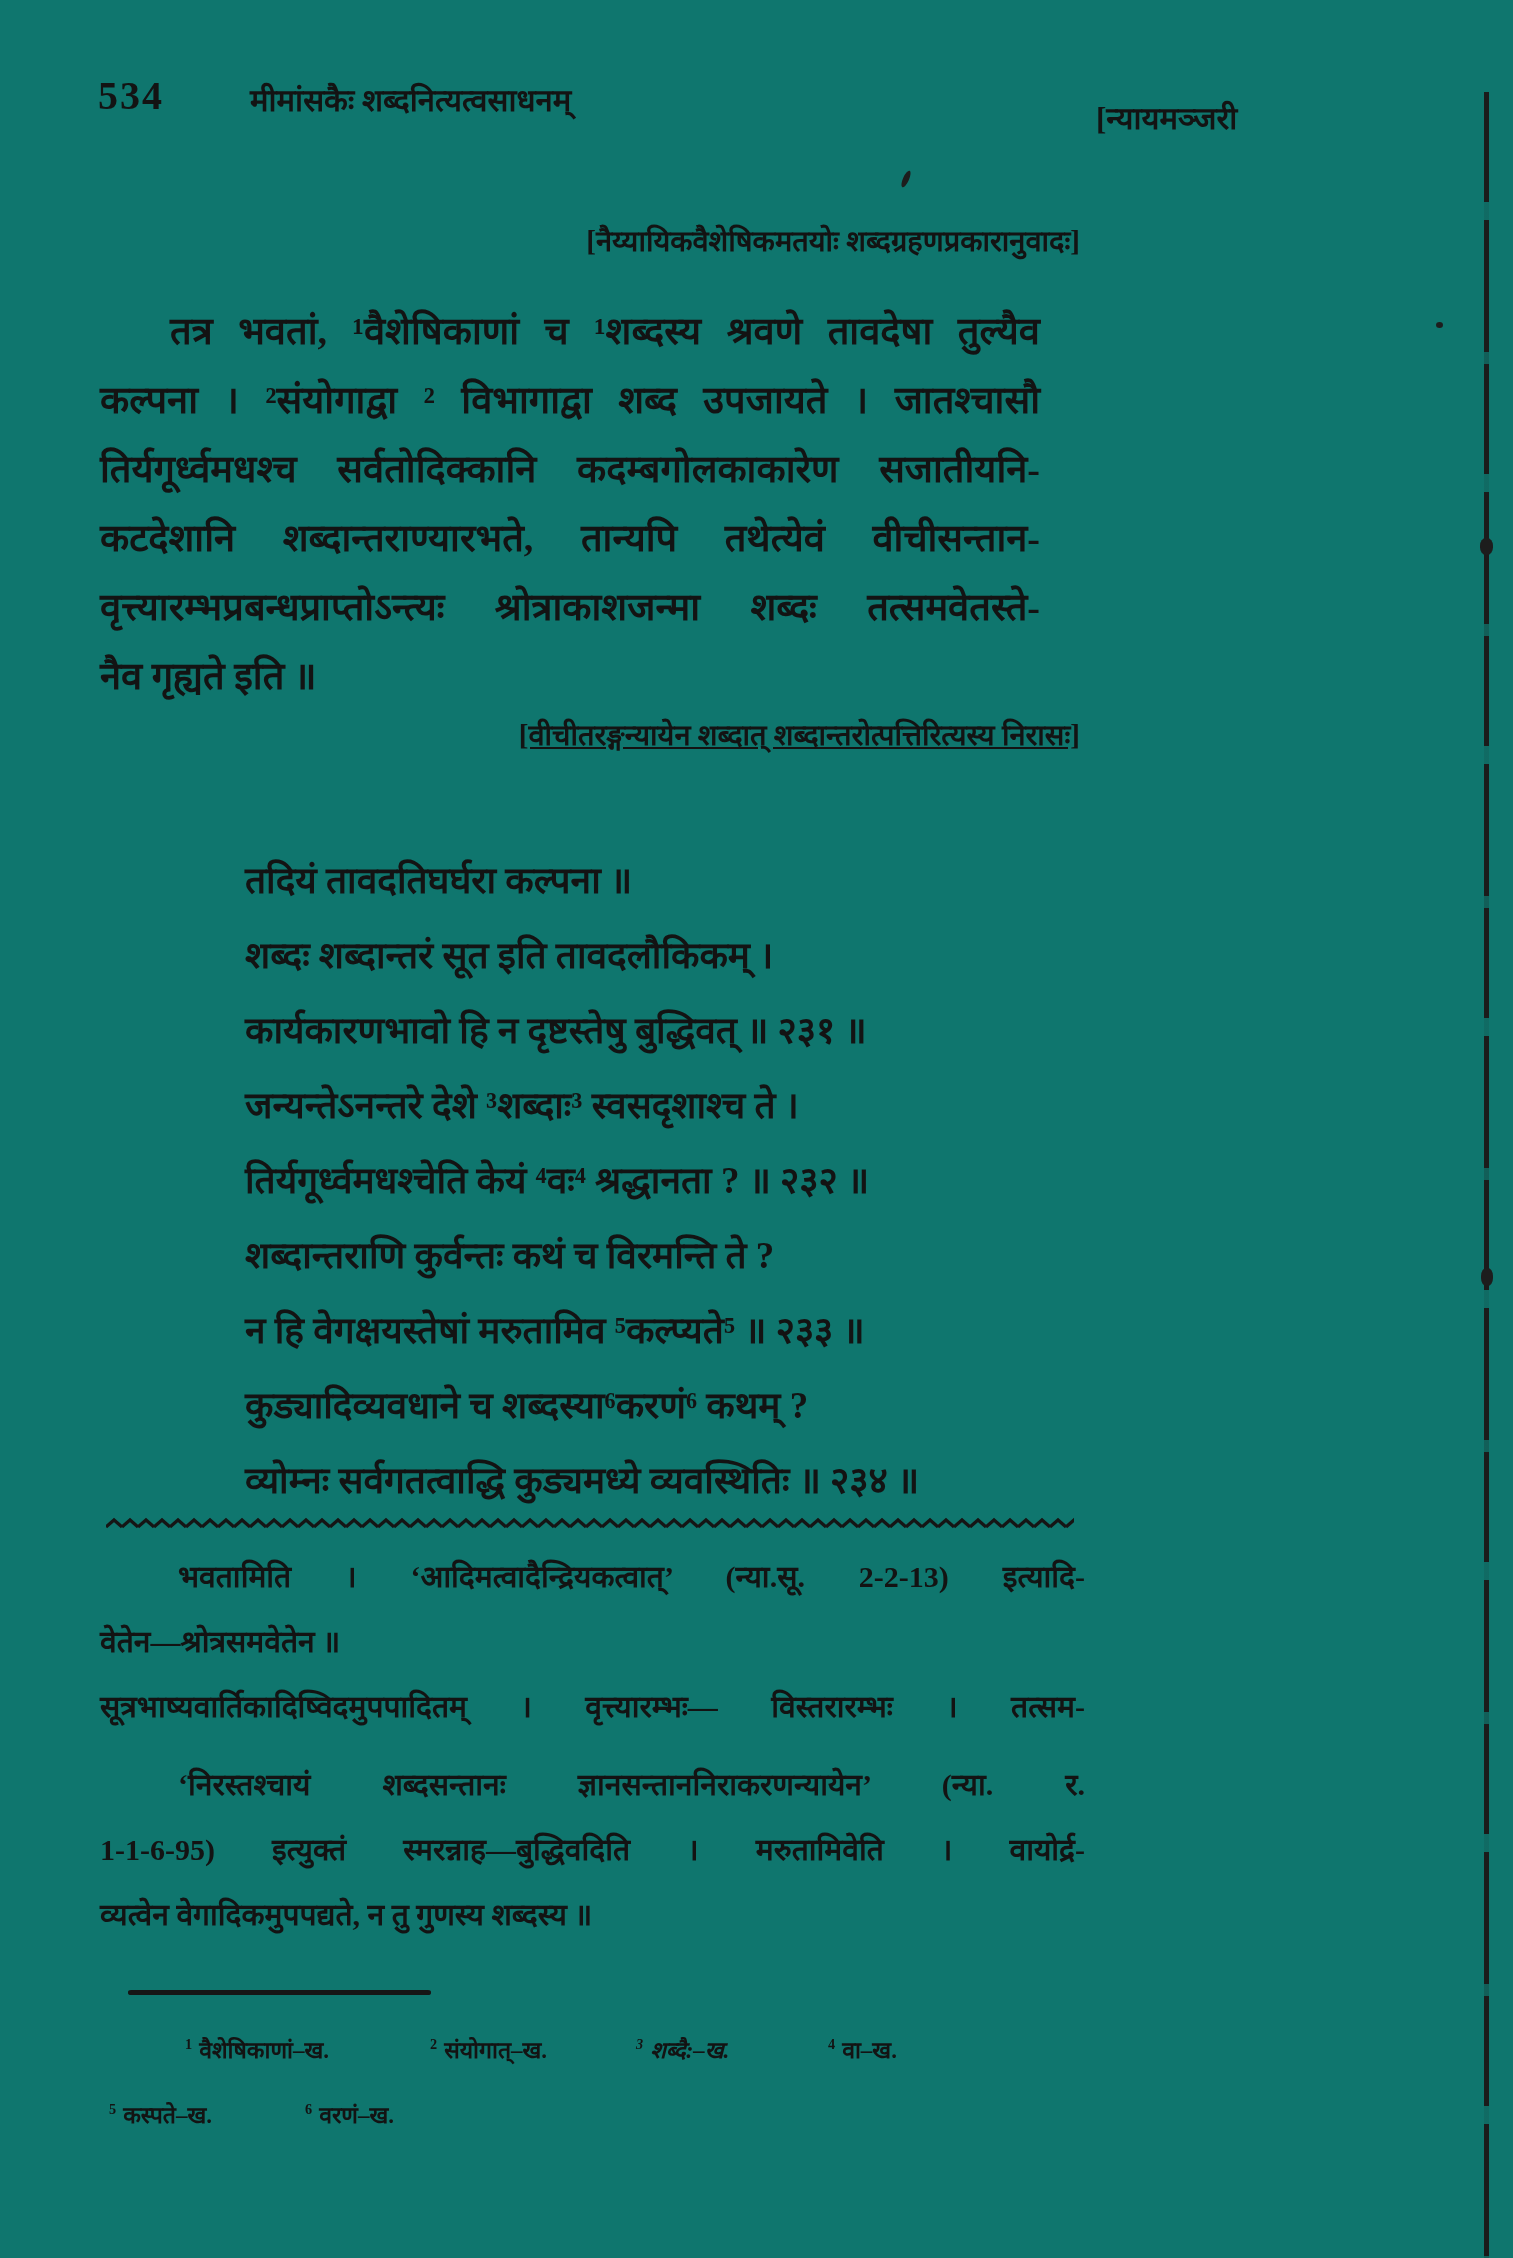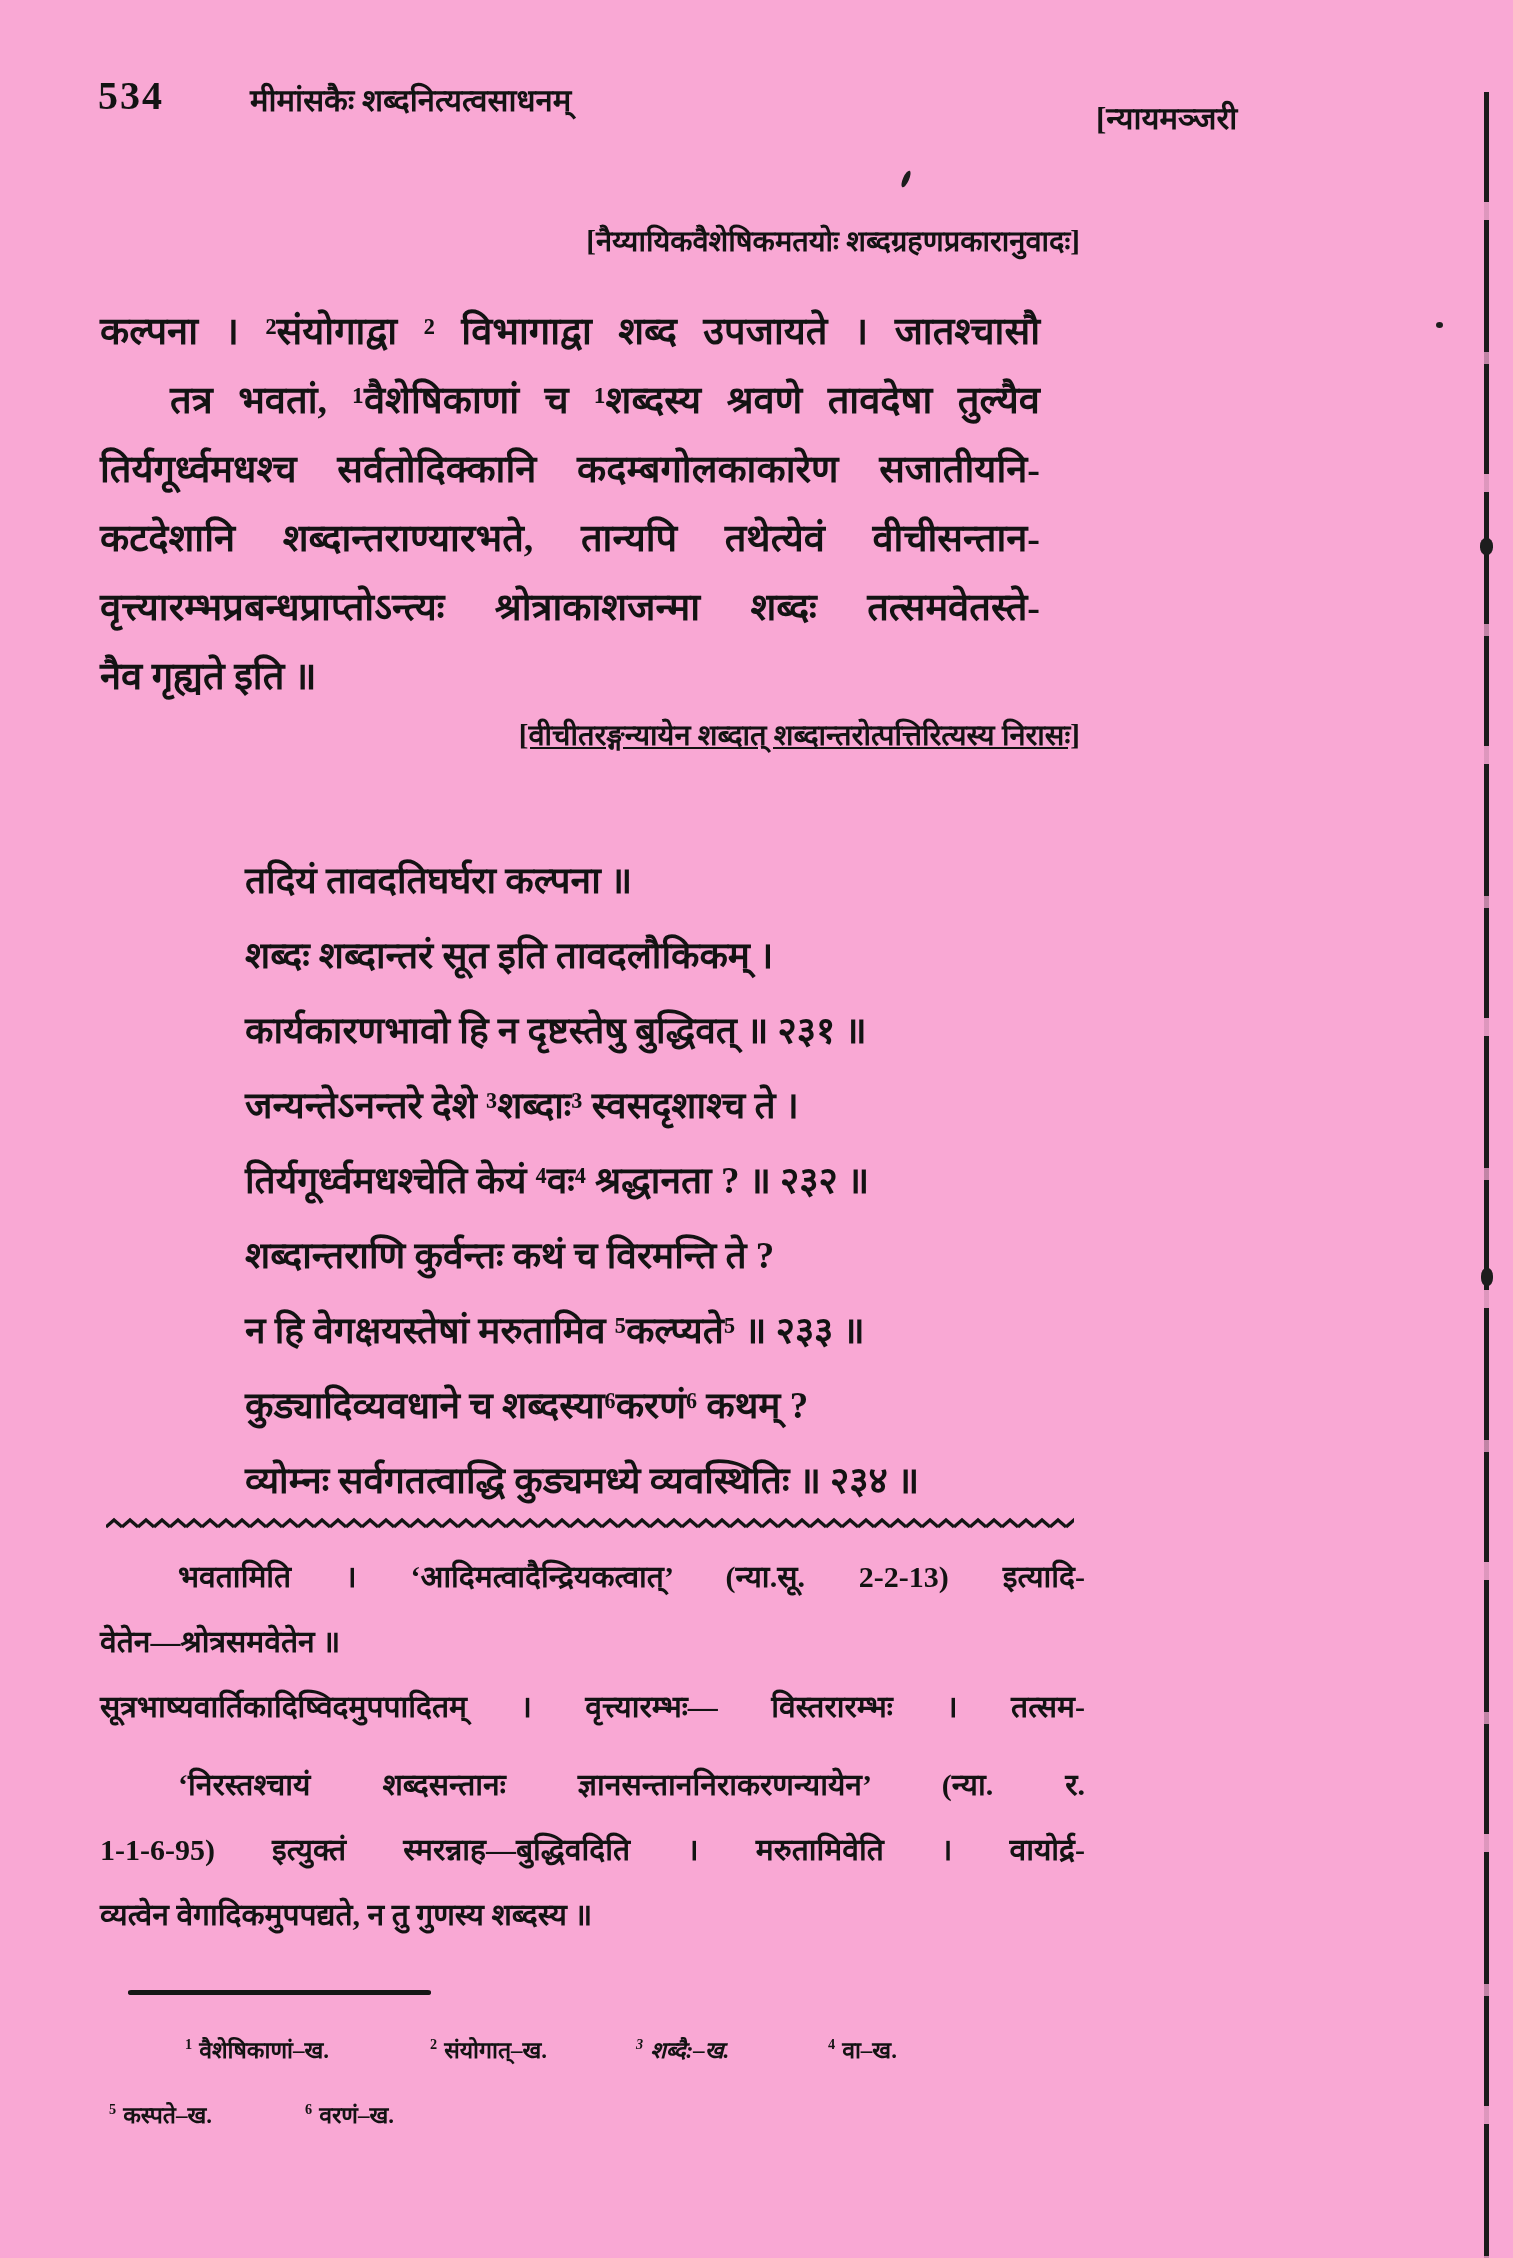--- a/index.html
+++ b/index.html
@@ -1,21 +1,21 @@
 <!DOCTYPE html>
 <html><head>
 <meta charset="utf-8">
 <style>
   html,body{margin:0;padding:0;background:#e8e6e0;}
   .page{
     position:relative;
     width:1513px;
     height:2258px;
     margin:0 auto;
-    background:#f9a8d4;
+    background:#0f766e;
     color:#131313;
     font-family:"Liberation Serif","DejaVu Serif",serif;
     overflow:hidden;
   }
   
   .page-number{
     position:absolute;left:98px;top:72px;
     font-size:40px;font-weight:bold;letter-spacing:2px;
   }
   .running-title{
@@ -108,22 +108,22 @@
 
   <div class="binding-line"></div>
   <div class="speck s1"></div>
   <div class="speck s2"></div>
   <div class="speck s3"></div>
   <div class="speck s4"></div>
 
   <div class="bracket-heading heading-grahana">[नैय्यायिकवैशेषिकमतयोः शब्दग्रहणप्रकारानुवादः]</div>
 
   <div class="main-para">
+    <div class="para-line first">तत्र भवतां, ¹वैशेषिकाणां च ¹शब्दस्य श्रवणे तावदेषा तुल्यैव</div>
     <div class="para-line">कल्पना ।  ²संयोगाद्वा ² विभागाद्वा शब्द उपजायते ।  जातश्चासौ</div>
-    <div class="para-line first">तत्र भवतां, ¹वैशेषिकाणां च ¹शब्दस्य श्रवणे तावदेषा तुल्यैव</div>
     <div class="para-line">तिर्यगूर्ध्वमधश्च सर्वतोदिक्कानि कदम्बगोलकाकारेण सजातीयनि-</div>
     <div class="para-line">कटदेशानि शब्दान्तराण्यारभते, तान्यपि तथेत्येवं वीचीसन्तान-</div>
     <div class="para-line">वृत्त्यारम्भप्रबन्धप्राप्तोऽन्त्यः श्रोत्राकाशजन्मा शब्दः तत्समवेतस्ते-</div>
     <div class="para-line last">नैव गृह्यते इति ॥</div>
   </div>
 
   <div class="bracket-heading heading-nirasa">[वीचीतरङ्गन्यायेन शब्दात् शब्दान्तरोत्पत्तिरित्यस्य निरासः]</div>
 
   <div class="verse-block">
     <div class="verse-line">तदियं तावदतिघर्घरा कल्पना ॥</div>

